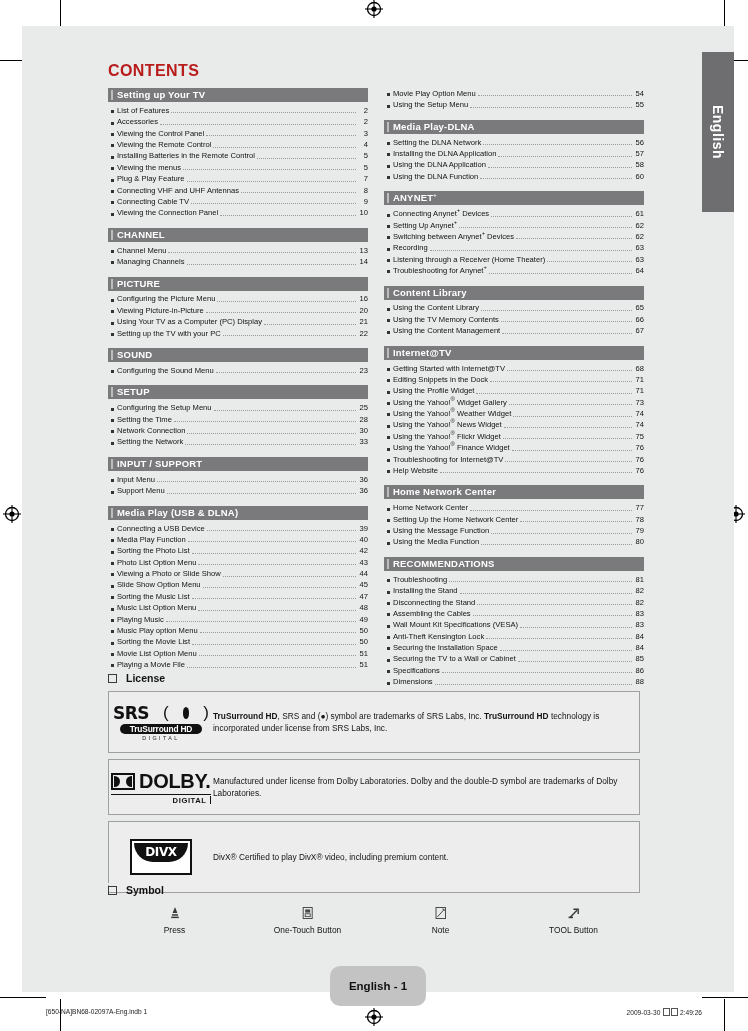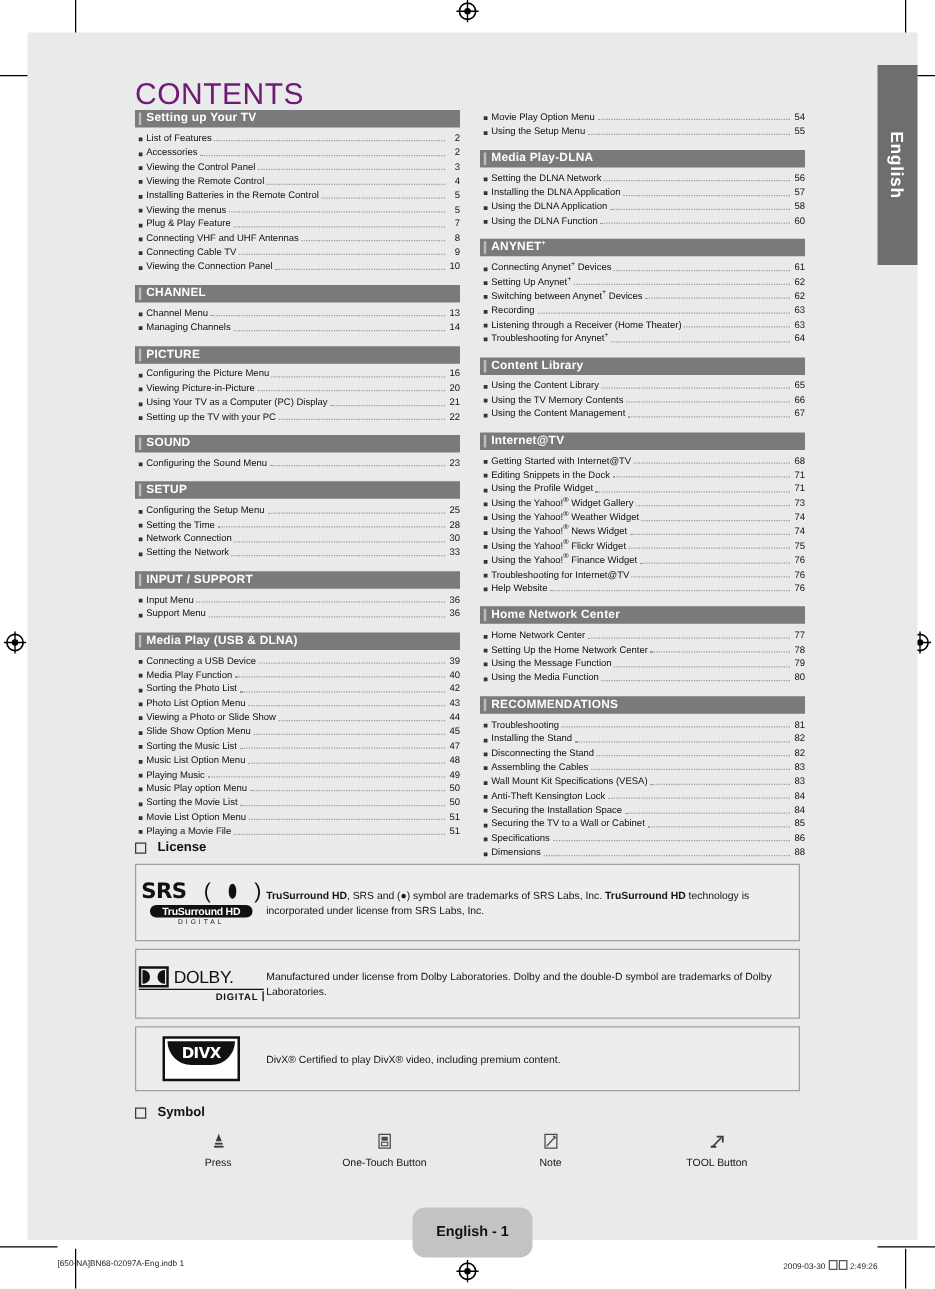--- a/index.html
+++ b/index.html
@@ -31,21 +31,21 @@
   .lang-tab .lbl{
     position:absolute;left:50%;top:50%;
     transform:translate(-50%,-50%) rotate(90deg);
     transform-origin:center center;
     white-space:nowrap;
     color:#fff;font-weight:bold;font-size:14px;letter-spacing:.5px;
   }
 
   .page-title{
     position:absolute;left:86px;top:36px;
-    font-size:24px;font-weight:normal;letter-spacing:.4px;color:#701a75;
+    font-size:16px;font-weight:bold;letter-spacing:.4px;color:#b91c1c;
   }
 
   
   .toc{position:absolute;top:62px;}
   .toc.left{left:86px;width:260px;}
   .toc.right{left:362px;width:260px;}
 
   .sec-head{
     background:#7a7a7c;
     color:#fff;
@@ -133,21 +133,21 @@
   .dolby{width:100px;}
   .dolby .r1{display:flex;align-items:center;gap:4px;}
   .dolby .dd{
     width:20px;height:13px;border:2px solid #111;display:inline-block;position:relative;
   }
   .dolby .dd::before,.dolby .dd::after{
     content:"";position:absolute;top:1px;bottom:1px;width:6px;background:#111;
   }
   .dolby .dd::before{left:1px;border-radius:0 6px 6px 0;}
   .dolby .dd::after{right:1px;border-radius:6px 0 0 6px;}
-  .dolby .word{font-size:14px;font-weight:normal;letter-spacing:-0.3px;color:#111;}
+  .dolby .word{font-size:20px;font-weight:bold;letter-spacing:-0.3px;color:#111;}
   .dolby .r2{
     display:flex;justify-content:flex-end;align-items:center;gap:3px;
     border-top:1.6px solid #111;margin-top:1px;padding-top:1px;
   }
   .dolby .dig{font-size:7.6px;font-weight:bold;letter-spacing:.6px;color:#111;}
   .dolby .tick{width:1.4px;height:8px;background:#111;display:inline-block;}
 
   
   .divx{
     width:62px;height:36px;border:2px solid #111;background:#fff;
@@ -761,21 +761,21 @@
         </div>
         <div class="r2">
           <span class="dig">DIGITAL</span>
           <span class="tick"></span>
         </div>
       </div>
     </div>
     <div class="lic-text">Manufactured under license from Dolby Laboratories. Dolby and the double-D symbol are trademarks of Dolby Laboratories.</div>
   </div>
 
-  <div class="lic-box" style="top:795px;height:52px;">
+  <div class="lic-box" style="top:795px;height:72px;">
     <div class="lic-logo">
       <div class="divx">
         <div class="blk"></div>
         <div class="w">DIVX</div>
       </div>
     </div>
     <div class="lic-text">DivX® Certified to play DivX® video, including premium content.</div>
   </div>
 
   <div class="blk-title" style="top:858px;">

